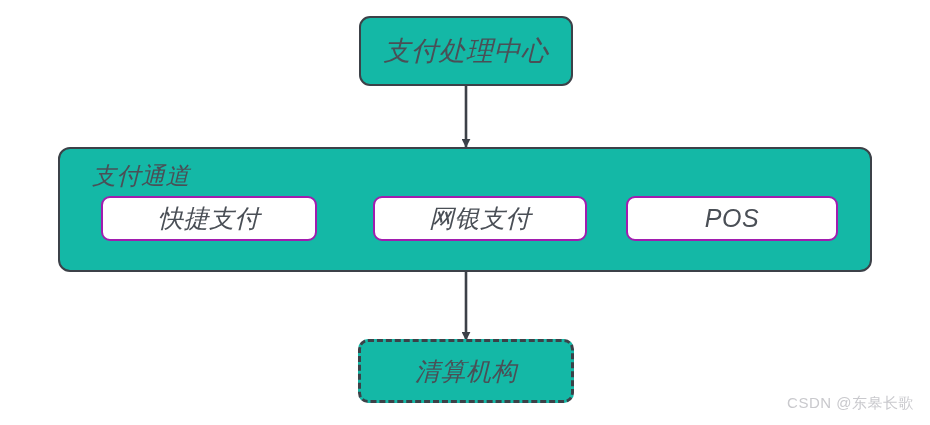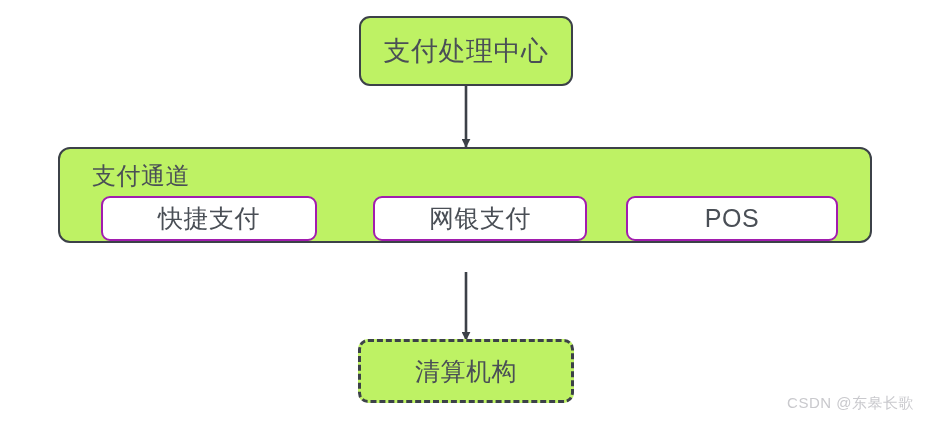--- a/index.html
+++ b/index.html
@@ -18,45 +18,46 @@
     width: 930px;
     height: 425px;
   }
 
   
   .node {
     position: absolute;
     box-sizing: border-box;
     border: 2px solid #3c4148;
     border-radius: 10px;
-    background: #bef264;
+    background: #14b8a6;
     display: flex;
     align-items: center;
     justify-content: center;
     color: #4a4f56;
     letter-spacing: 0.5px;
     white-space: nowrap;
+    font-style: italic;
   }
 
   
   #node-payment-center {
     left: 359px;
     top: 16px;
     width: 214px;
     height: 70px;
     font-size: 27px;
     border-radius: 11px;
   }
 
   
   #group-payment-channel {
     left: 58px;
     top: 147px;
     width: 814px;
-    height: 96px;
+    height: 125px;
     border-radius: 12px;
     display: block;
   }
   #group-payment-channel-label {
     position: absolute;
     left: 32px;
     top: 11px;
     font-size: 24px;
     color: #4a4f56;
     letter-spacing: 0.5px;

